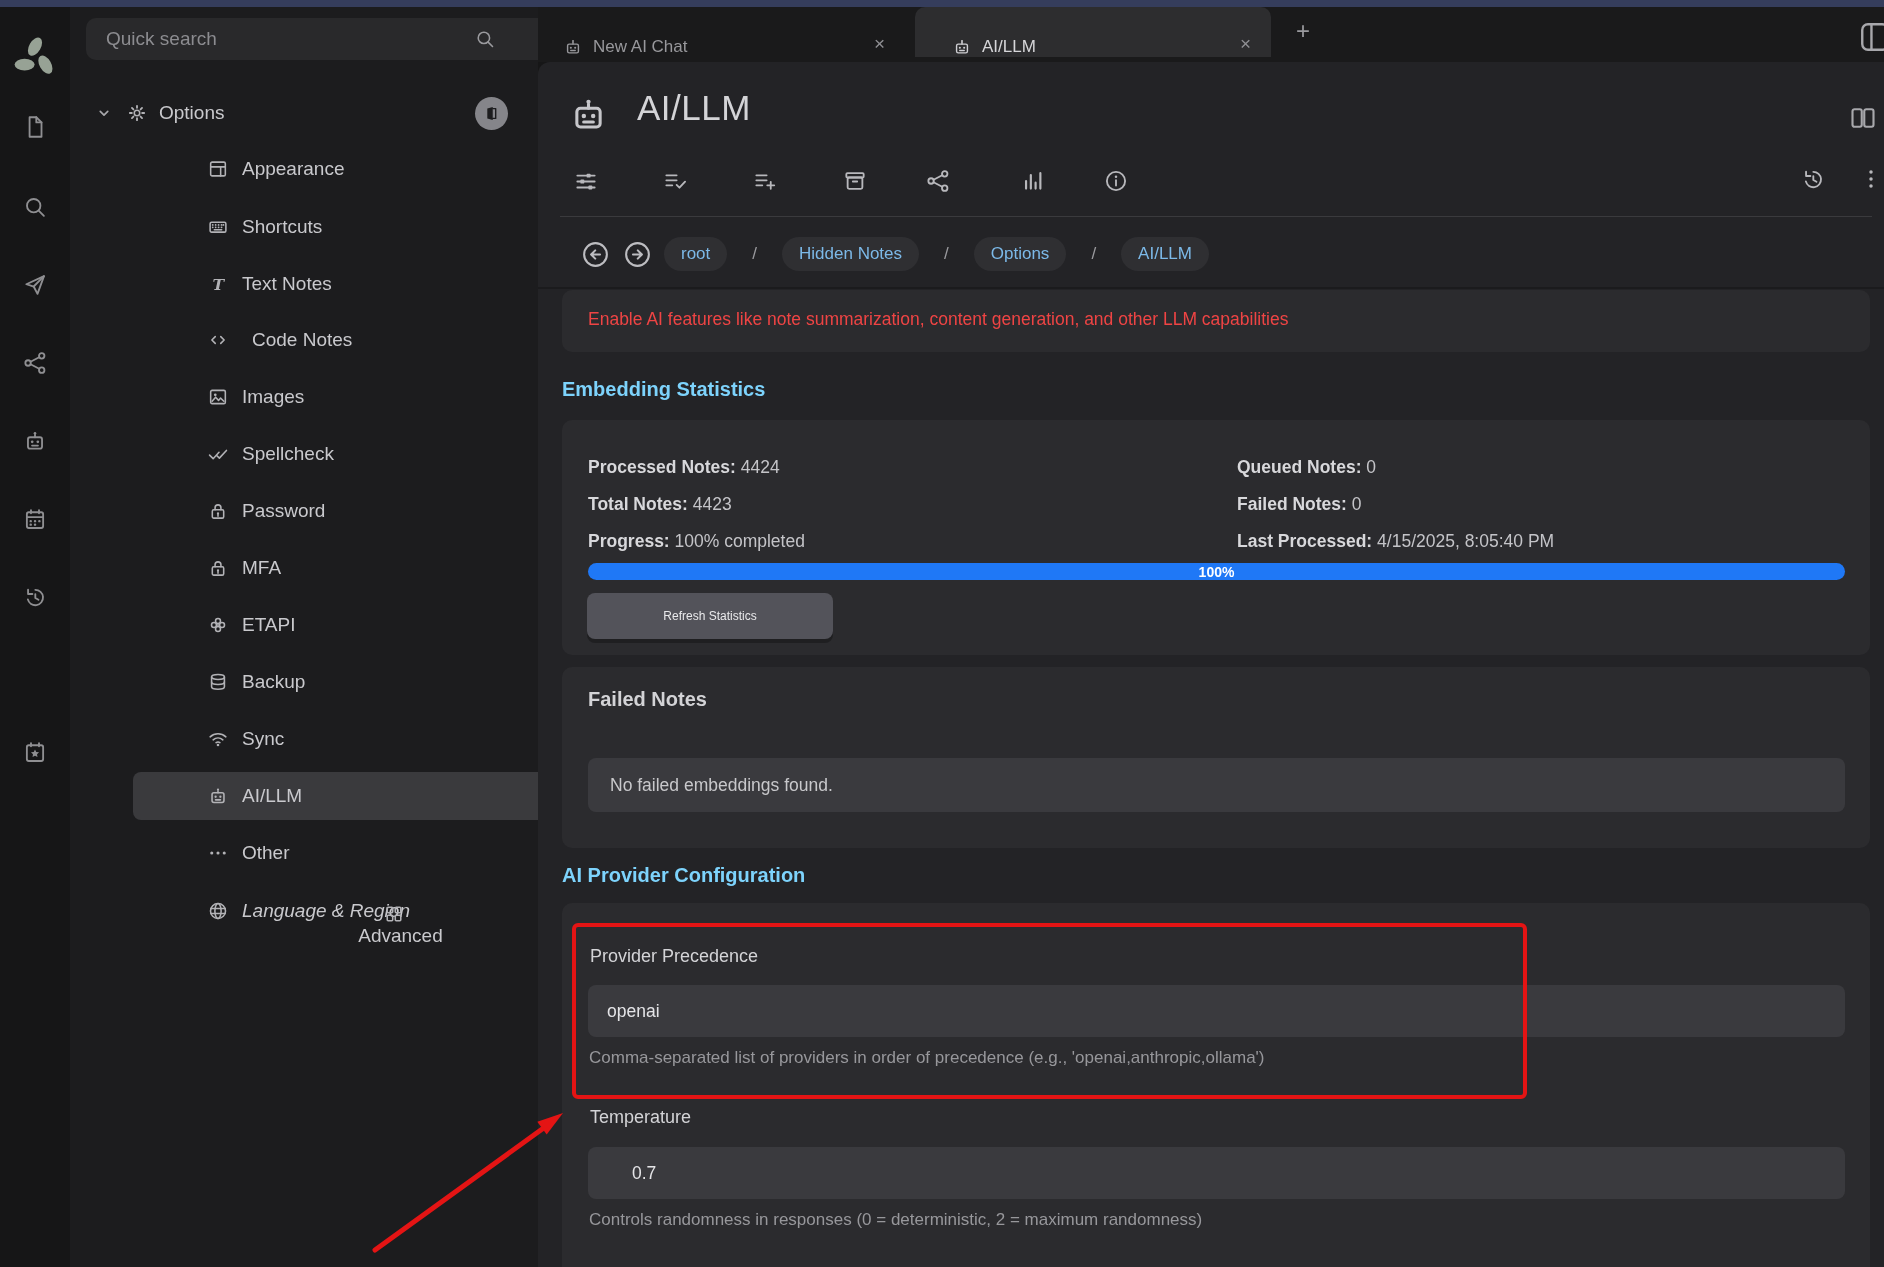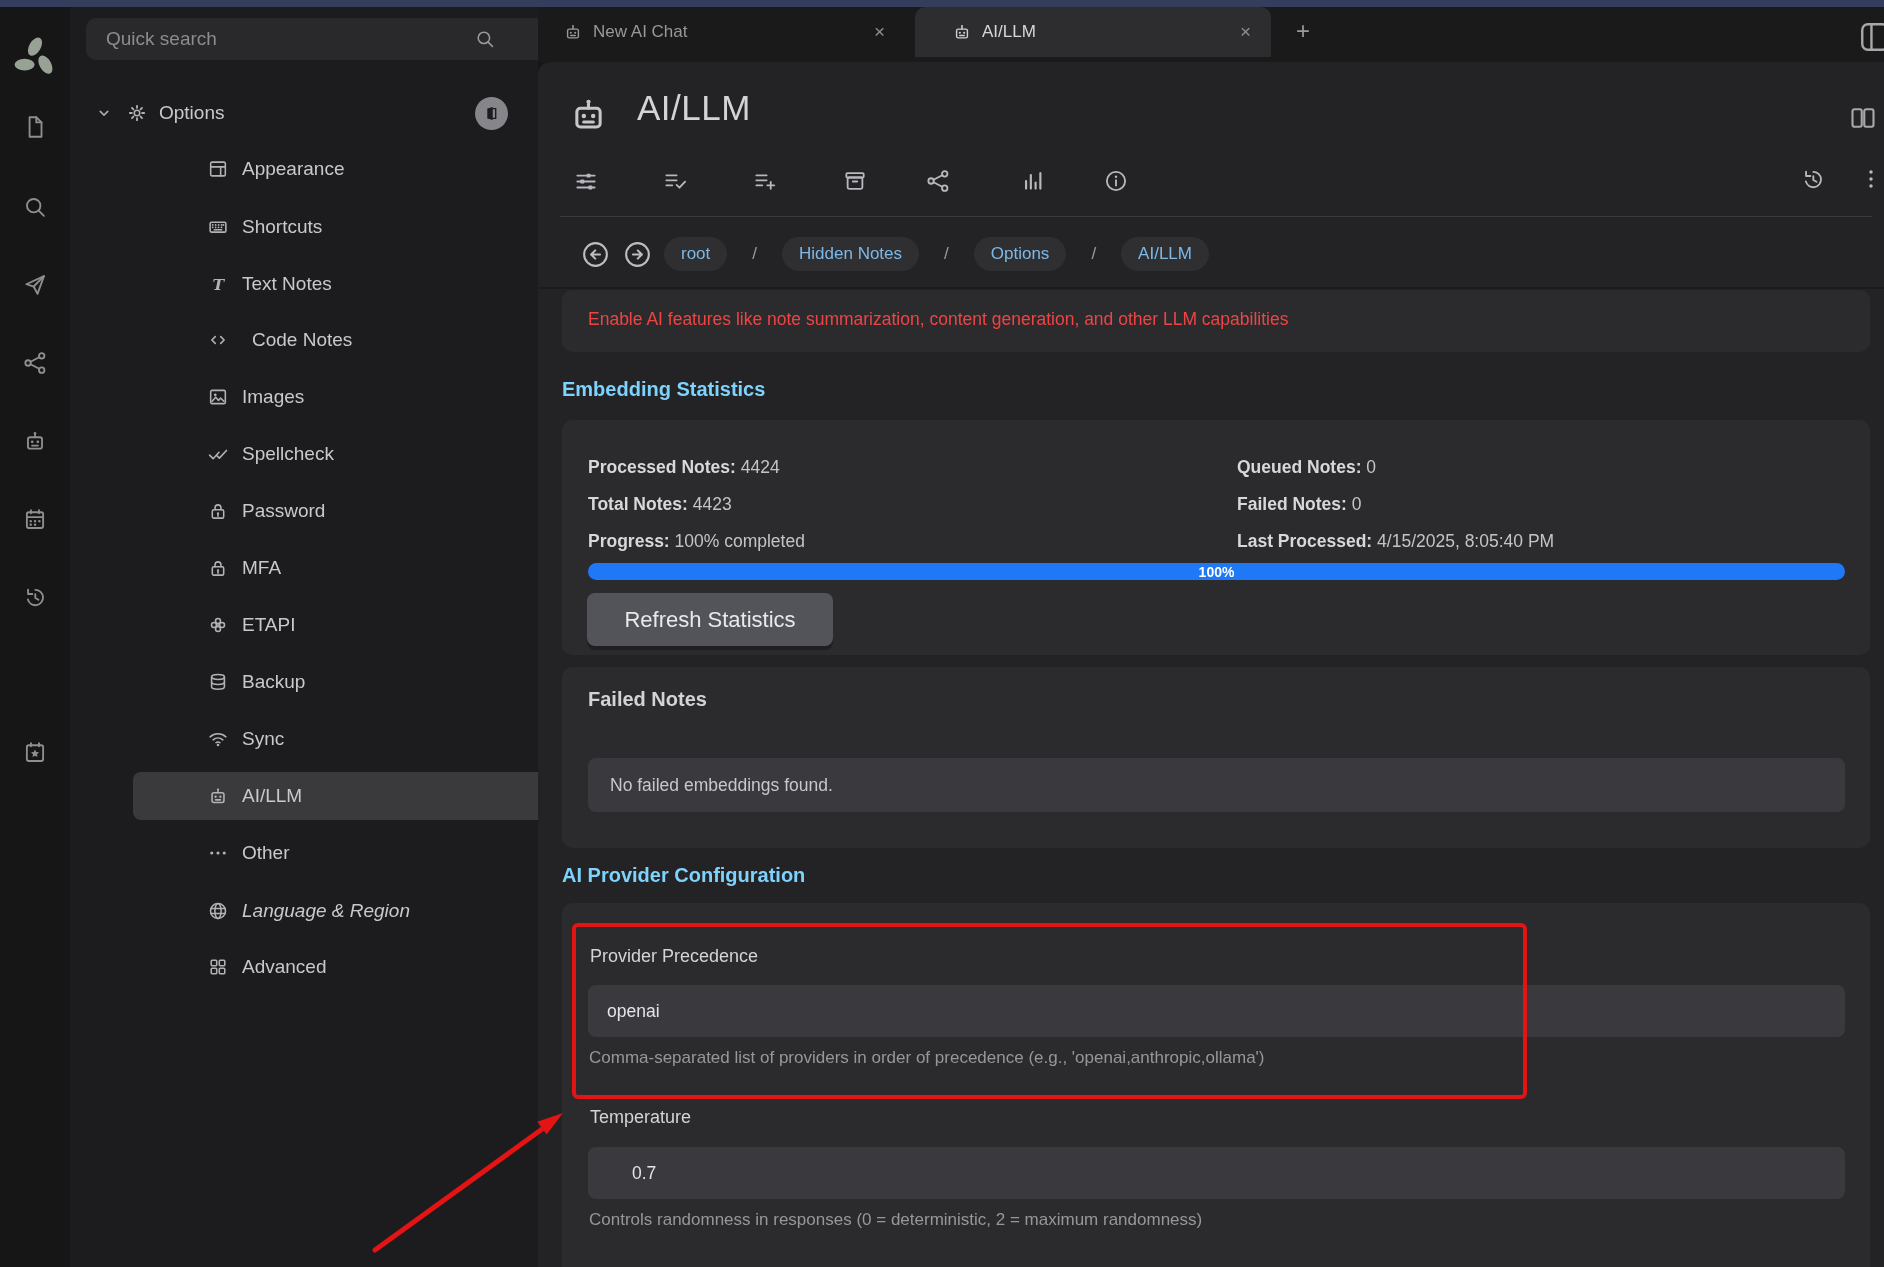--- a/index.html
+++ b/index.html
@@ -25,21 +25,21 @@
   .trow .tlabel{font-size:19px;color:#c9c9cd;white-space:nowrap;}
   .trow.sel{background:#3a3a3d;}
   #optrow{left:10px;top:82px;width:450px;padding-left:14px;}
   #optrow .chev{width:20px;height:20px;color:#a8a8ac;margin-right:12px;}
   #optrow .ticon{margin-right:11px;}
   #hoist-btn{position:absolute;right:36px;width:33px;height:33px;border-radius:50%;
              background:#85858a;color:#1d1d1f;display:flex;align-items:center;justify-content:center;cursor:pointer;}
   #hoist-btn svg{width:21px;height:21px;}
   
   #tabbar{left:538px;top:7px;width:1346px;height:55px;background:#1a1a1b;}
-  .tab{position:absolute;top:0;height:50px;display:flex;align-items:center;cursor:pointer;}
+  .tab{position:absolute;top:0;height:50px;display:flex;align-items:flex-end;cursor:pointer;}
   .tab .ticon{width:20px;height:20px;margin-right:10px;color:#98989c;}
   .tab .tname{font-size:17px;color:#98989c;white-space:nowrap;}
   .tab.active{background:#2d2d2f;border-radius:10px 10px 0 0;}
   .tab.active .tname{color:#d6d6d9;}
   .tab.active .ticon{color:#cfcfd3;}
   .tclose{font-size:19px;color:#8f8f93;margin-left:auto;padding:2px 6px;cursor:pointer;}
   #newtab{position:absolute;left:758px;top:10px;font-size:24px;color:#9a9a9e;cursor:pointer;}
   #pane{left:538px;top:62px;width:1346px;height:1205px;background:#232326;border-radius:12px 0 0 0;}
   
   #note-icon{left:567px;top:93px;width:43px;height:43px;color:#c6c6ca;}
@@ -56,22 +56,22 @@
   .card{position:absolute;left:562px;width:1308px;background:#2b2b2e;border-radius:10px;}
   .h4{position:absolute;left:562px;font-size:20px;font-weight:bold;color:#7dd3fc;text-align:center;}
   .h4in{position:absolute;left:26px;font-size:20px;font-weight:bold;color:#d3d3d6;}
   .stat-col{position:absolute;top:35px;font-size:17.5px;}
   .stat-line{height:37px;line-height:24px;}
   .stat-line b{color:#d8d8db;font-weight:bold;}
   .stat-line span{color:#c4c4c8;}
   #progressbar{position:absolute;left:26px;top:143px;width:1257px;height:17px;border-radius:9px;
                display:flex;align-items:center;justify-content:center;}
   #progressbar span{font-size:14px;font-weight:bold;color:#fff;}
-  #refresh-btn{position:absolute;left:25px;top:173px;width:246px;height:53px;background:#53535a;
-               border:none;border-radius:8px;color:#e9e9eb;font-size:22px;cursor:pointer;
+  #refresh-btn{position:absolute;left:25px;top:173px;width:246px;height:46px;background:#53535a;
+               border:none;border-radius:8px;color:#e9e9eb;font-size:12px;cursor:pointer;
                box-shadow:0 4px 0 rgba(0,0,0,.28);font-family:inherit;}
   .innerbox{position:absolute;left:26px;width:1257px;height:54px;background:#3a3a3e;border-radius:8px;
             display:flex;align-items:center;padding-left:22px;box-sizing:border-box;
             font-size:17.5px;color:#c8c8cb;}
   .flabel{position:absolute;left:28px;font-size:18px;color:#d4d4d7;}
   .finput{position:absolute;left:26px;width:1257px;height:52px;background:#3a3a3e;border:none;border-radius:8px;
           color:#e4e4e7;font-size:17.5px;padding:0 0 0 19px;outline:none;font-family:inherit;box-sizing:border-box;}
   .fhelp{position:absolute;left:27px;font-size:17px;color:#97979b;white-space:nowrap;}
   
   #redbox{position:absolute;left:572px;top:923px;width:947px;height:168px;border:4px solid #e41414;
@@ -322,21 +322,21 @@
         <div class="trow" style="left: 63px; top: 880px; width: 387px; padding-left: 74px; font-style: italic;">
           <span class="ticon ic">
             <svg viewBox="0 0 24 24" fill="none" stroke="currentColor" stroke-width="1.7" stroke-linecap="round" stroke-linejoin="round">
               <circle cx="12" cy="12" r="8.2"></circle>
               <ellipse cx="12" cy="12" rx="3.4" ry="8.2"></ellipse>
               <path d="M4.2 9.2h15.6M4.2 14.8h15.6"></path>
             </svg>
           </span>
           <span class="tlabel">Language &amp; Region</span>
         </div>
-        <div class="trow" style="left: 63px; top: 936px; width: 387px; padding-left: 74px;">
+        <div class="trow" style="left: 63px; top: 896px; width: 387px; padding-left: 74px; flex-direction: column;">
           <span class="ticon ic">
             <svg viewBox="0 0 24 24" fill="none" stroke="currentColor" stroke-width="1.7" stroke-linecap="round" stroke-linejoin="round">
               <rect x="4.6" y="4.6" width="6" height="6" rx="1"></rect>
               <rect x="13.4" y="4.6" width="6" height="6" rx="1"></rect>
               <rect x="4.6" y="13.4" width="6" height="6" rx="1"></rect>
               <rect x="13.4" y="13.4" width="6" height="6" rx="1"></rect>
             </svg>
           </span>
           <span class="tlabel">Advanced</span>
         </div>

